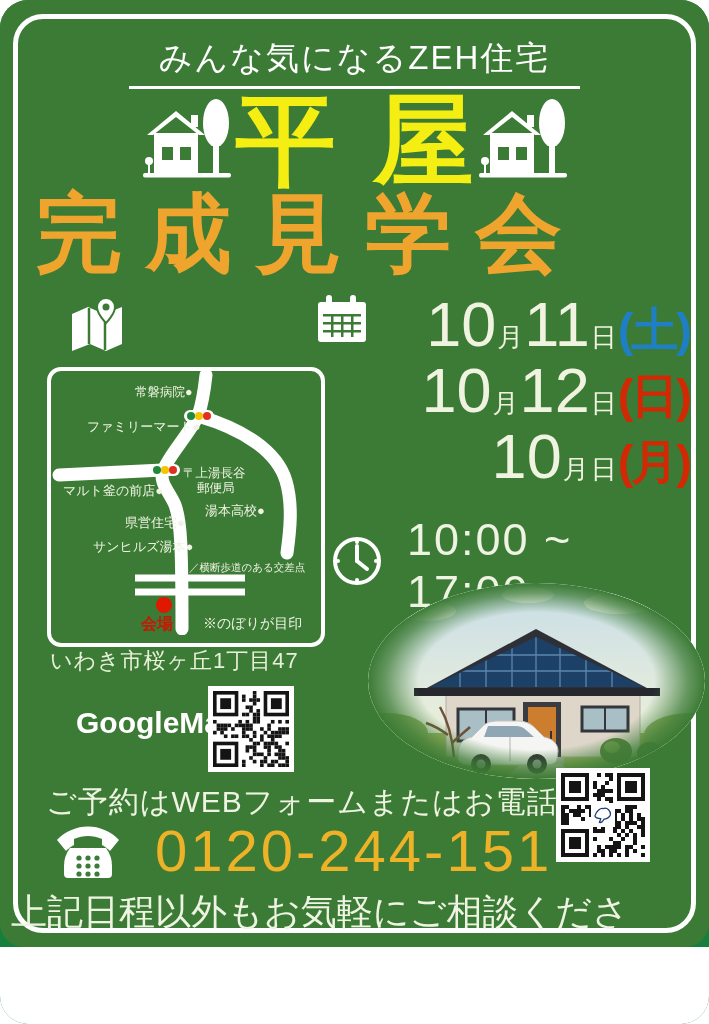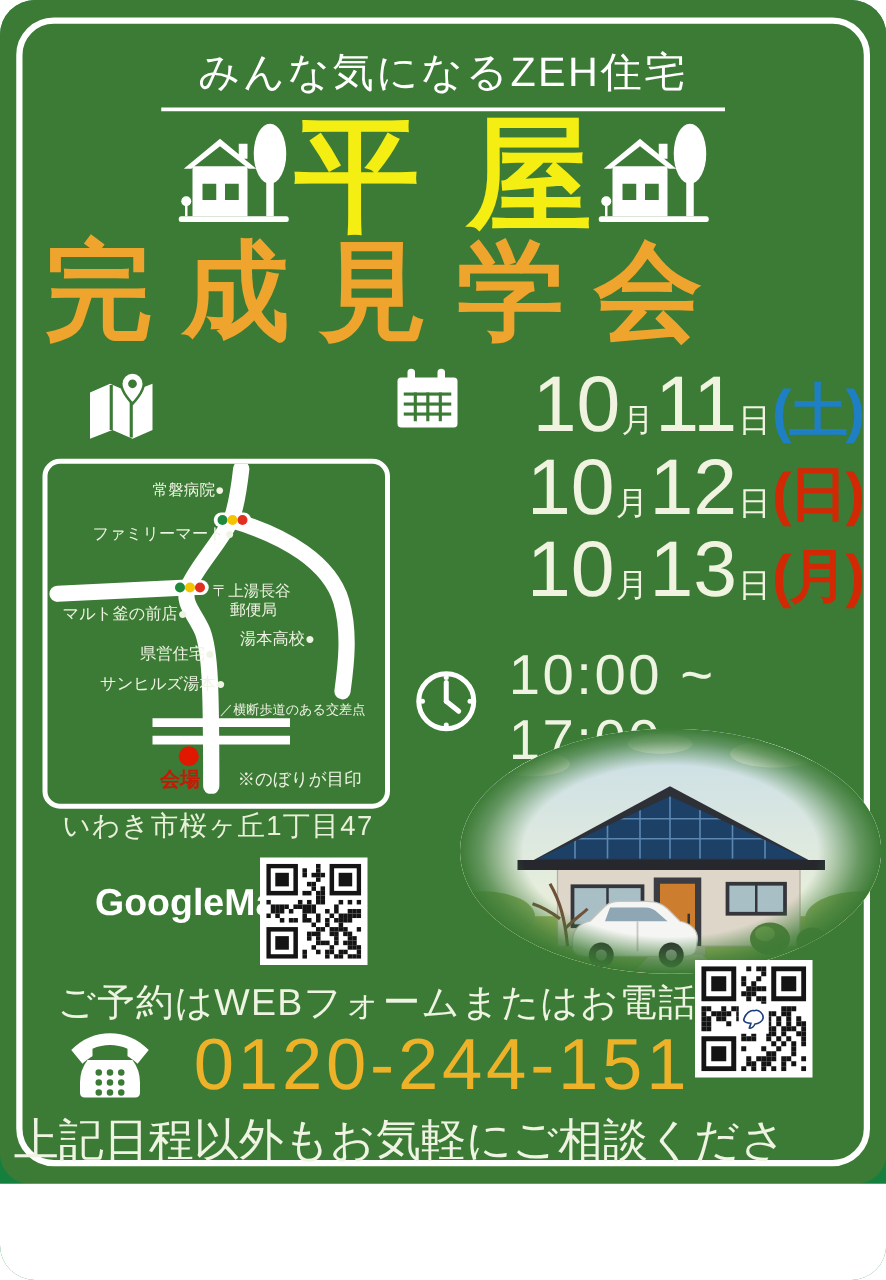--- a/index.html
+++ b/index.html
@@ -24,21 +24,21 @@
   .loc-text{color:#fff;font-size:50px;letter-spacing:6px;}
   .dates{position:absolute;left:322px;top:288px;width:368px;}
   .date-row{display:flex;justify-content:flex-end;align-items:baseline;height:66px;color:#eff3e0;}
   .date-row .cal{align-self:center;margin-right:6px;margin-left:-6px;}
   .d-num{font-size:63px;}
   .d-unit{font-size:26px;padding:0 1px;}
   .d-wd{font-size:47px;font-weight:bold;letter-spacing:-2px;}
   .wd-sat{color:#1e7fc4;}
   .wd-sun{color:#d32804;}
   
-  .map-panel{position:absolute;left:34px;top:367px;width:270px;height:272px;
+  .map-panel{position:absolute;left:47px;top:367px;width:270px;height:272px;
              border:4px solid #fff;border-radius:14px;text-align:center;}
   .map-panel svg{display:block;}
   
   .time-row{position:absolute;left:331px;top:514px;display:flex;align-items:center;gap:24px;
             color:#eef3e2;font-size:45px;letter-spacing:2px;}
   
   .photo{position:absolute;left:368px;top:583px;width:337px;height:196px;border-radius:50%;overflow:hidden;}
   .photo .vignette{position:absolute;inset:0;border-radius:50%;
       background:radial-gradient(50% 50% at 50% 50%,rgba(60,123,53,0) 70%,rgba(60,123,53,.75) 90%,#3c7b35 100%);}
   
@@ -139,21 +139,20 @@
       <div class="date-row">
         <span class="d-num">10</span>
           <span class="d-unit">月</span>
           <span class="d-num">12</span>
           <span class="d-unit">日</span>
           <span class="d-wd wd-sun">(日)</span>
       </div>
       <div class="date-row">
         <span class="d-num">10</span>
           <span class="d-unit">月</span>
-          <span class="d-num">13</span>
           <span class="d-unit">日</span>
           <span class="d-wd wd-sun">(月)</span>
       </div>
     </div>
 
     <div class="map-panel">
       <svg width="262" height="264" viewBox="0 0 262 264">
         <g stroke="#fff" stroke-width="13" fill="none" stroke-linecap="round">
           <path d="M155,4 C153,22 151,34 147,45"></path>
           <path d="M147,45 C136,66 118,84 112,100 C108,112 118,120 124,134 C130,150 131,176 131,258"></path>

